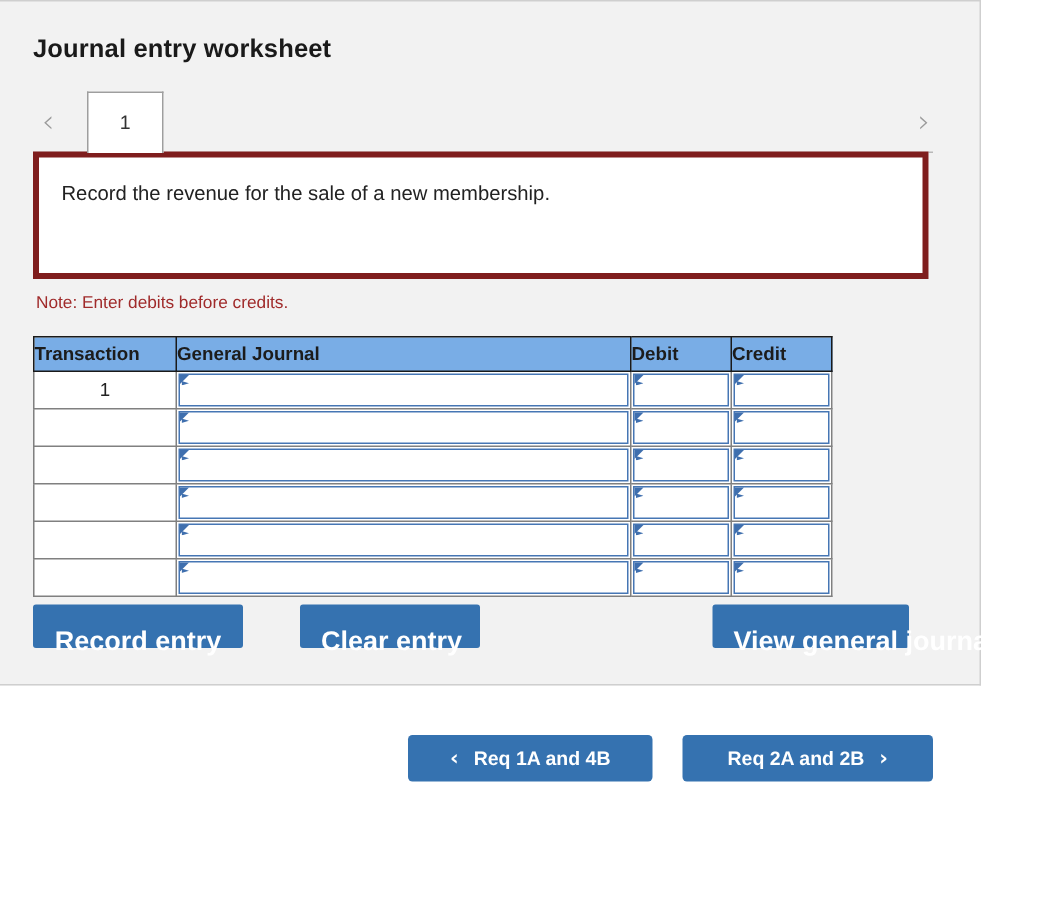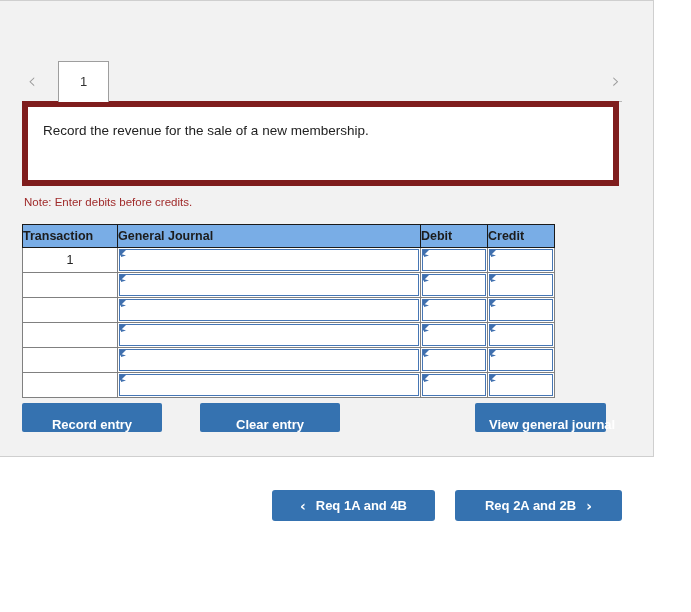--- a/index.html
+++ b/index.html
@@ -92,21 +92,21 @@
   }
 
   
   .promptbox {
     position: absolute;
     left: 22px;
     top: 100px;
     width: 597px;
     height: 85px;
     background: #ffffff;
-    border: 6px solid #7f1d1d;
+    border: 4px solid #7f1d1d;
     box-sizing: border-box;
     z-index: 1;
   }
   .prompt-text {
     position: absolute;
     left: 15px;
     top: 16px;
     font-size: 13.5px;
     color: #222;
   }
@@ -190,32 +190,32 @@
     height: 3px;
     background: #3f6fae;
     clip-path: polygon(0 0, 100% 50%, 0 100%);
   }
 
   
   .btn {
     position: absolute;
     background: #3572b0;
     color: #ffffff;
-    font-size: 13px;
+    font-size: 18px;
     font-weight: bold;
     border: none;
     border-radius: 2px;
     text-align: center;
     cursor: pointer;
     font-family: "Liberation Sans", sans-serif;
     padding: 14px;
     white-space: nowrap;
   }
   .btn-record { left: 22px;  top: 402px; width: 140px; height: 29px; }
-  .btn-clear  { left: 200px; top: 402px; width: 140px; height: 29px; }
+  .btn-clear  { left: 200px; top: 402px; width: 120px; height: 29px; }
   .btn-view   { left: 475px; top: 402px; width: 131px; height: 29px; }
 
   
   .navbtn {
     position: absolute;
     background: #3572b0;
     color: #ffffff;
     font-size: 13px;
     font-weight: bold;
     border: none;
@@ -234,20 +234,21 @@
     font-size: 14px;
     font-family: "DejaVu Sans", sans-serif;
     line-height: 1;
   }
 </style>
 </head>
 <body>
 
 <div class="panel">
 
+  <div class="panel-title">Journal entry worksheet</div>
 
   <div class="tabstrip">
     <div class="tab-rail"></div>
 
     <div class="tab-arrow prev">‹</div>
 
     <div class="tab">1</div>
 
     <div class="tab-arrow next">›</div>
   </div>

